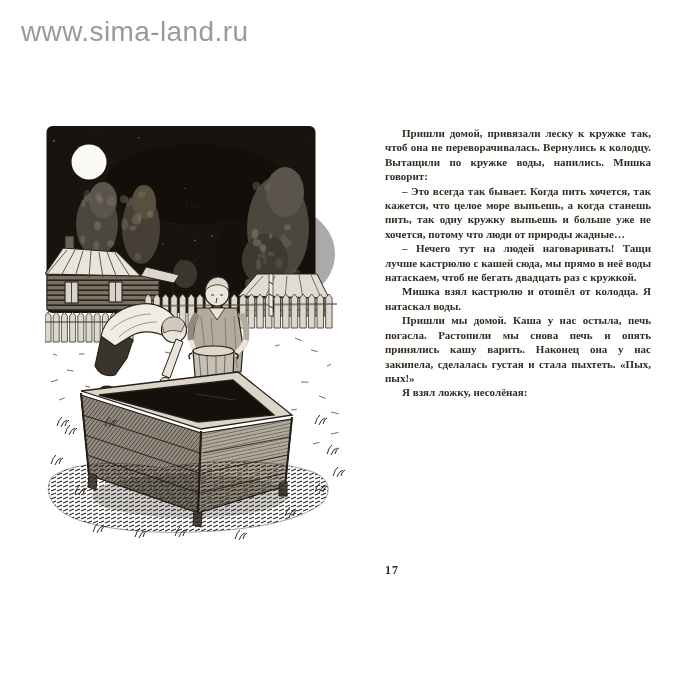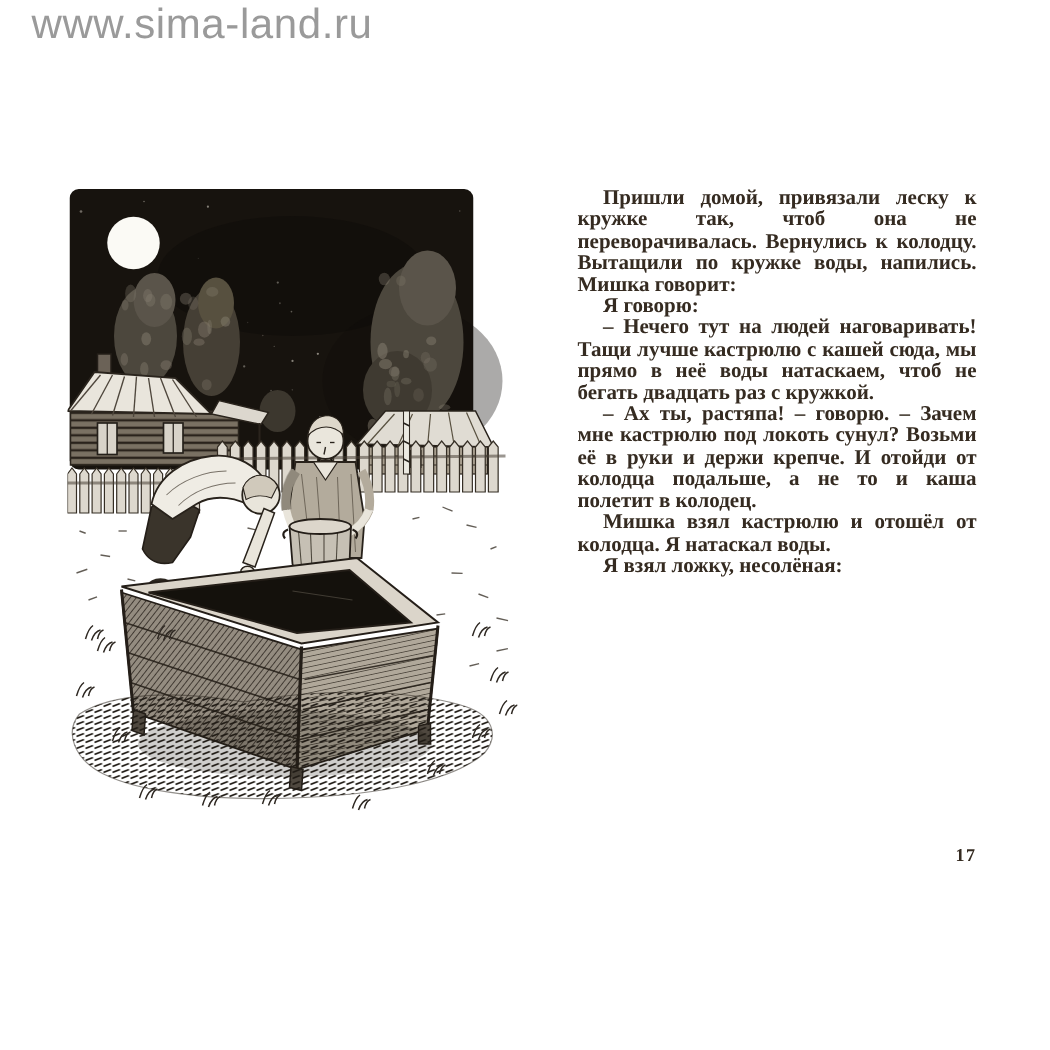--- a/index.html
+++ b/index.html
@@ -1,38 +1,38 @@
 <!DOCTYPE html>
 <html lang="ru"><head>
 <meta charset="utf-8">
 <style>
   html,body{margin:0;padding:0;}
   body{
     width:700px;height:700px;position:relative;background:#ffffff;overflow:hidden;
     font-family:"Liberation Serif",serif;
   }
   .watermark{
-    position:absolute;left:21px;top:0;
+    position:absolute;left:21px;top:16px;
     font-family:"Liberation Sans",sans-serif;
     font-size:28px;letter-spacing:.4px;color:var(--wm-color,#9a9a9a);
     user-select:none;white-space:nowrap;
   }
   .illustration{
     position:absolute;left:45px;top:124px;width:300px;height:425px;
   }
   .text-col{
     position:absolute;left:385px;top:126px;width:266px;
     color:var(--text-color,#352b21);
-    font-size:14px;line-height:14.4px;font-weight:600;
+    font-size:11px;line-height:14.4px;font-weight:600;
     text-align:justify;
     hyphens:auto;-webkit-hyphens:auto;
   }
   .text-col p{margin:0;text-indent:17px;}
   .page-number{
-    position:absolute;left:385px;top:563px;width:266px;text-align:right;
+    position:absolute;left:385px;top:563px;width:266px;text-align:left;
     color:var(--text-color,#352b21);font-size:12px;font-weight:600;letter-spacing:1px;
   }
 </style>
 </head>
 <body style="--text-color: #352b21; --wm-color: #9a9a9a;">
 
 <div class="watermark">www.sima-land.ru</div>
 
 <svg class="illustration" viewBox="0 0 300 425" xmlns="http://www.w3.org/2000/svg">
   <defs>
@@ -345,20 +345,20 @@
         <path d="M12,302 q2,-7 5,-9 M16,303 q2,-6 6,-7 M20,302 q1,-5 4,-6" stroke="#2e2822" stroke-width="1" fill="none"></path>
         <path d="M288,352 q2,-7 5,-9 M292,353 q2,-6 6,-7 M296,352 q1,-5 4,-6" stroke="#2e2822" stroke-width="1" fill="none"></path>
         <path d="M130,412 q2,-7 5,-9 M134,413 q2,-6 6,-7 M138,412 q1,-5 4,-6" stroke="#2e2822" stroke-width="1" fill="none"></path>
         <path d="M48,408 q2,-7 5,-9 M52,409 q2,-6 6,-7 M56,408 q1,-5 4,-6" stroke="#2e2822" stroke-width="1" fill="none"></path>
       </g>
   </g>
 </svg>
 
 <div class="text-col">
     <p>Пришли домой, привязали леску к кружке так, чтоб она не переворачивалась. Вернулись к колодцу. Вытащили по кружке воды, напились. Мишка говорит:</p>
-    <p>Я говорю:</p>
+    <p>– Это всегда так бывает. Когда пить хочется, так кажется, что целое море выпьешь, а когда станешь пить, так одну кружку выпьешь и больше уже не хочется, потому что люди от природы жадные…</p>
     <p>– Нечего тут на людей наговаривать! Тащи лучше кастрюлю с кашей сюда, мы прямо в неё воды натаскаем, чтоб не бегать двадцать раз с кружкой.</p>
-    <p>– Ах ты, растяпа! – говорю. – Зачем мне кастрюлю под локоть сунул? Возьми её в руки и держи крепче. И отойди от колодца подальше, а не то и каша полетит в колодец.</p>
     <p>Мишка взял кастрюлю и отошёл от колодца. Я натаскал воды.</p>
+    <p>Пришли мы домой. Каша у нас остыла, печь погасла. Растопили мы снова печь и опять принялись кашу варить. Наконец она у нас закипела, сделалась густая и стала пыхтеть. «Пых, пых!»</p>
     <p>Я взял ложку, несолёная:</p>
   </div>
 
 <div class="page-number">17</div>
 
 </body></html>

